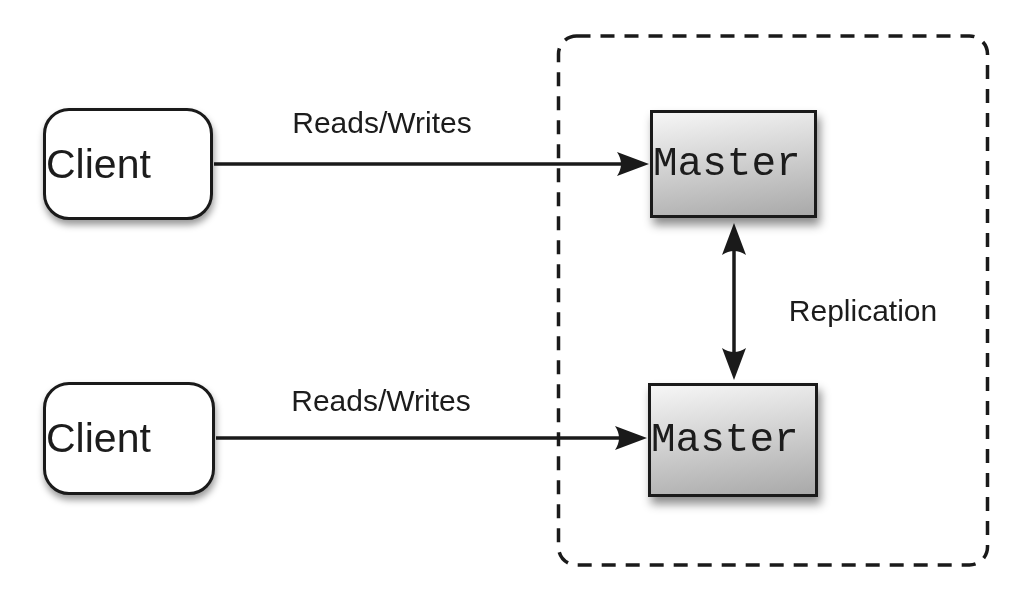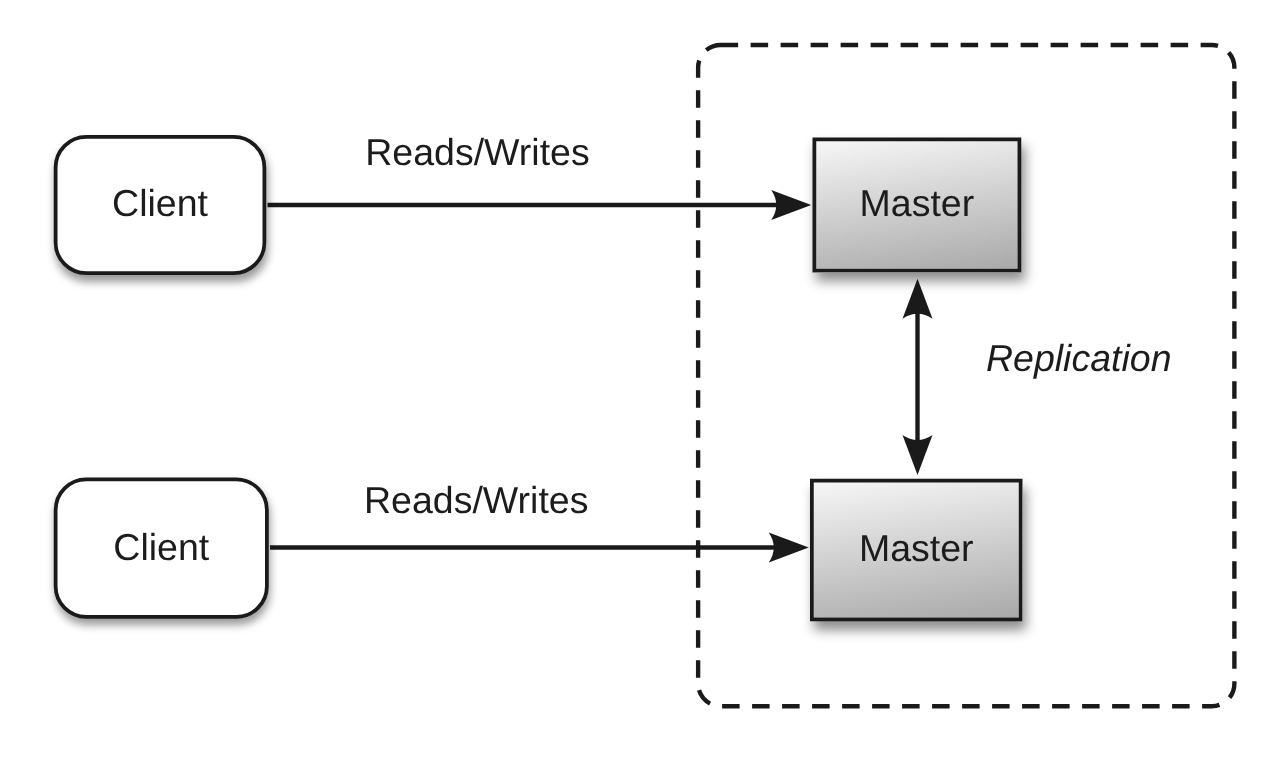--- a/index.html
+++ b/index.html
@@ -38,51 +38,52 @@
   .cluster-border {
     fill: none;
     stroke: var(--stroke);
     stroke-width: 3.5;
     stroke-dasharray: 14 10;
   }
   .node {
     position: absolute;
     display: flex;
     align-items: center;
-    justify-content: center;
+    justify-content: flex-start;
     border: 3.5px solid var(--stroke);
-    font-size: 30px;
+    font-size: 41px;
     line-height: 1;
     color: var(--text);
   }
   .client {
     background: var(--node-fill);
     border-radius: 26px;
     box-shadow: 1px 5px 7px rgba(0,0,0,0.40);
   }
   .client-top    { left: 43px;  top: 108px; width: 170px; height: 112px; }
   .client-bottom { left: 43px;  top: 382px; width: 172px; height: 113px; }
   .master {
     background: linear-gradient(172deg, var(--master-grad-top) 0%, var(--master-grad-bottom) 100%);
     box-shadow: 3px 7px 9px rgba(0,0,0,0.45);
+    font-family: Liberation Mono, monospace;
   }
   .master-top    { left: 650px; top: 110px; width: 167px; height: 108px; }
   .master-bottom { left: 648px; top: 383px; width: 170px; height: 114px; }
   .edge-label {
     position: absolute;
     width: 300px;
     text-align: center;
     font-size: 30px;
     line-height: 46px;
     color: var(--text);
     white-space: nowrap;
   }
   .rw-top      { left: 232px; top: 100px; }
   .rw-bottom   { left: 231px; top: 378px; }
-  .replication { left: 713px; top: 265px; font-style: italic; }
+  .replication { left: 713px; top: 288px; }
 </style>
 </head>
 <body>
 
 <div class="canvas">
 
   <svg class="connectors" viewBox="0 0 1028 610" xmlns="http://www.w3.org/2000/svg">
 
     <rect class="cluster-border" x="558.5" y="36" width="429" height="529" rx="18" ry="18"></rect>
 

